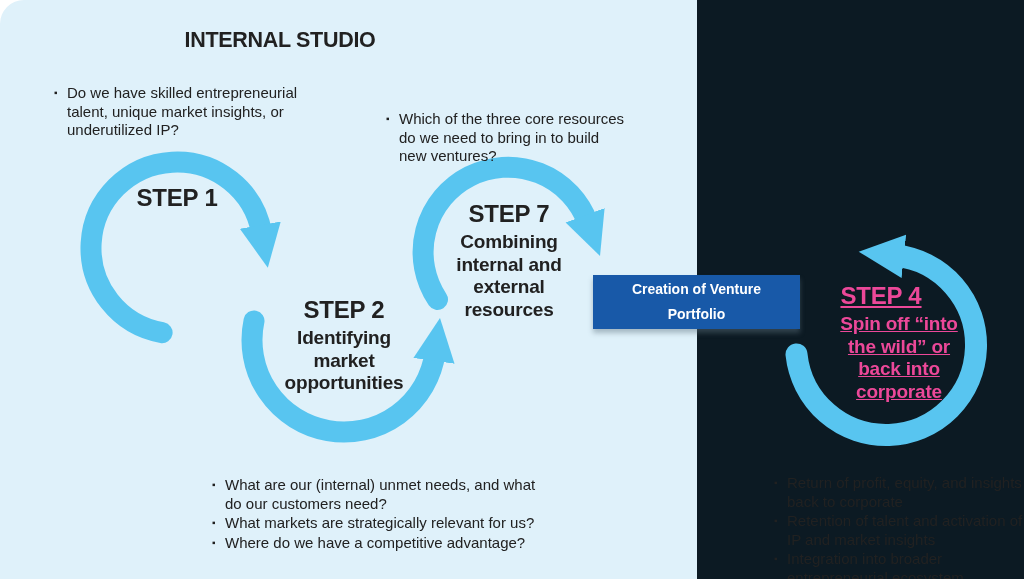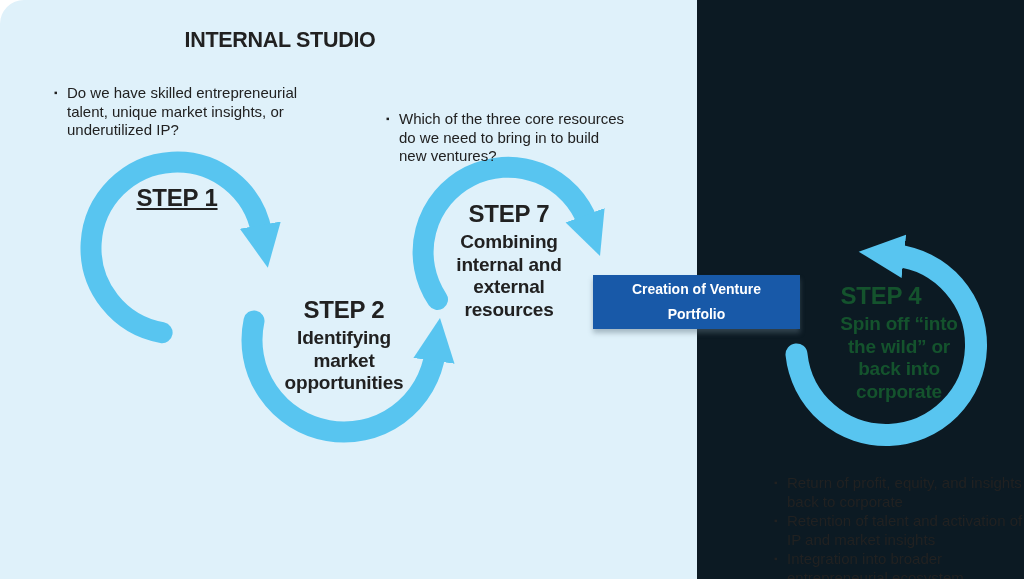--- a/index.html
+++ b/index.html
@@ -58,27 +58,27 @@
     line-height: 28px;
     letter-spacing: -0.2px;
   }
   .step .step-desc {
     margin: 3px auto 0 auto;
     font-size: 19px;
     font-weight: 700;
     line-height: 22.5px;
     letter-spacing: -0.2px;
   }
-  .step1 { left: 177px; top: 184px; text-decoration: underline; }
+  .step1 { left: 177px; top: 184px; }
   .step1 .step-desc { width: 142px; }
   .step2 { left: 344px; top: 296px; }
   .step2 .step-desc { width: 132px; }
   .step3 { left: 509px; top: 200px; }
   .step3 .step-desc { width: 122px; }
-  .step4 { left: 881px; top: 282px; color: #14532d; }
+  .step4 { left: 881px; top: 282px; color: #ec4899; text-decoration: underline; }
   .step4 .step-desc { width: 130px; margin-left: 36px; }
   ul.bullets {
     position: absolute;
     margin: 8px; padding: 0;
     list-style: none;
     font-size: 15px;
     line-height: 18.5px;
     color: var(--text_dark, #212121);
   }
   ul.bullets li {
@@ -158,20 +158,25 @@
   </div>
 
   <ul class="bullets bullets-talent">
     <li>Do we have skilled entrepreneurial talent, unique market insights, or underutilized IP?</li>
   </ul>
 
   <ul class="bullets bullets-resources">
     <li>Which of the three core resources do we need to bring in to build new ventures?</li>
   </ul>
 
+  <ul class="bullets bullets-market">
+    <li>What are our (internal) unmet needs, and what do our customers need?</li>
+    <li>What markets are strategically relevant for us?</li>
+    <li>Where do we have a competitive advantage?</li>
+  </ul>
 
   <ul class="bullets bullets-spinoff">
     <li>Return of profit, equity, and insights back to corporate</li>
     <li>Retention of talent and activation of IP and market insights</li>
     <li>Integration into broader entrepreneurial ecosystem</li>
   </ul>
 
   <div class="outcome-box">
     <span>Creation of Venture Portfolio</span>
   </div>

